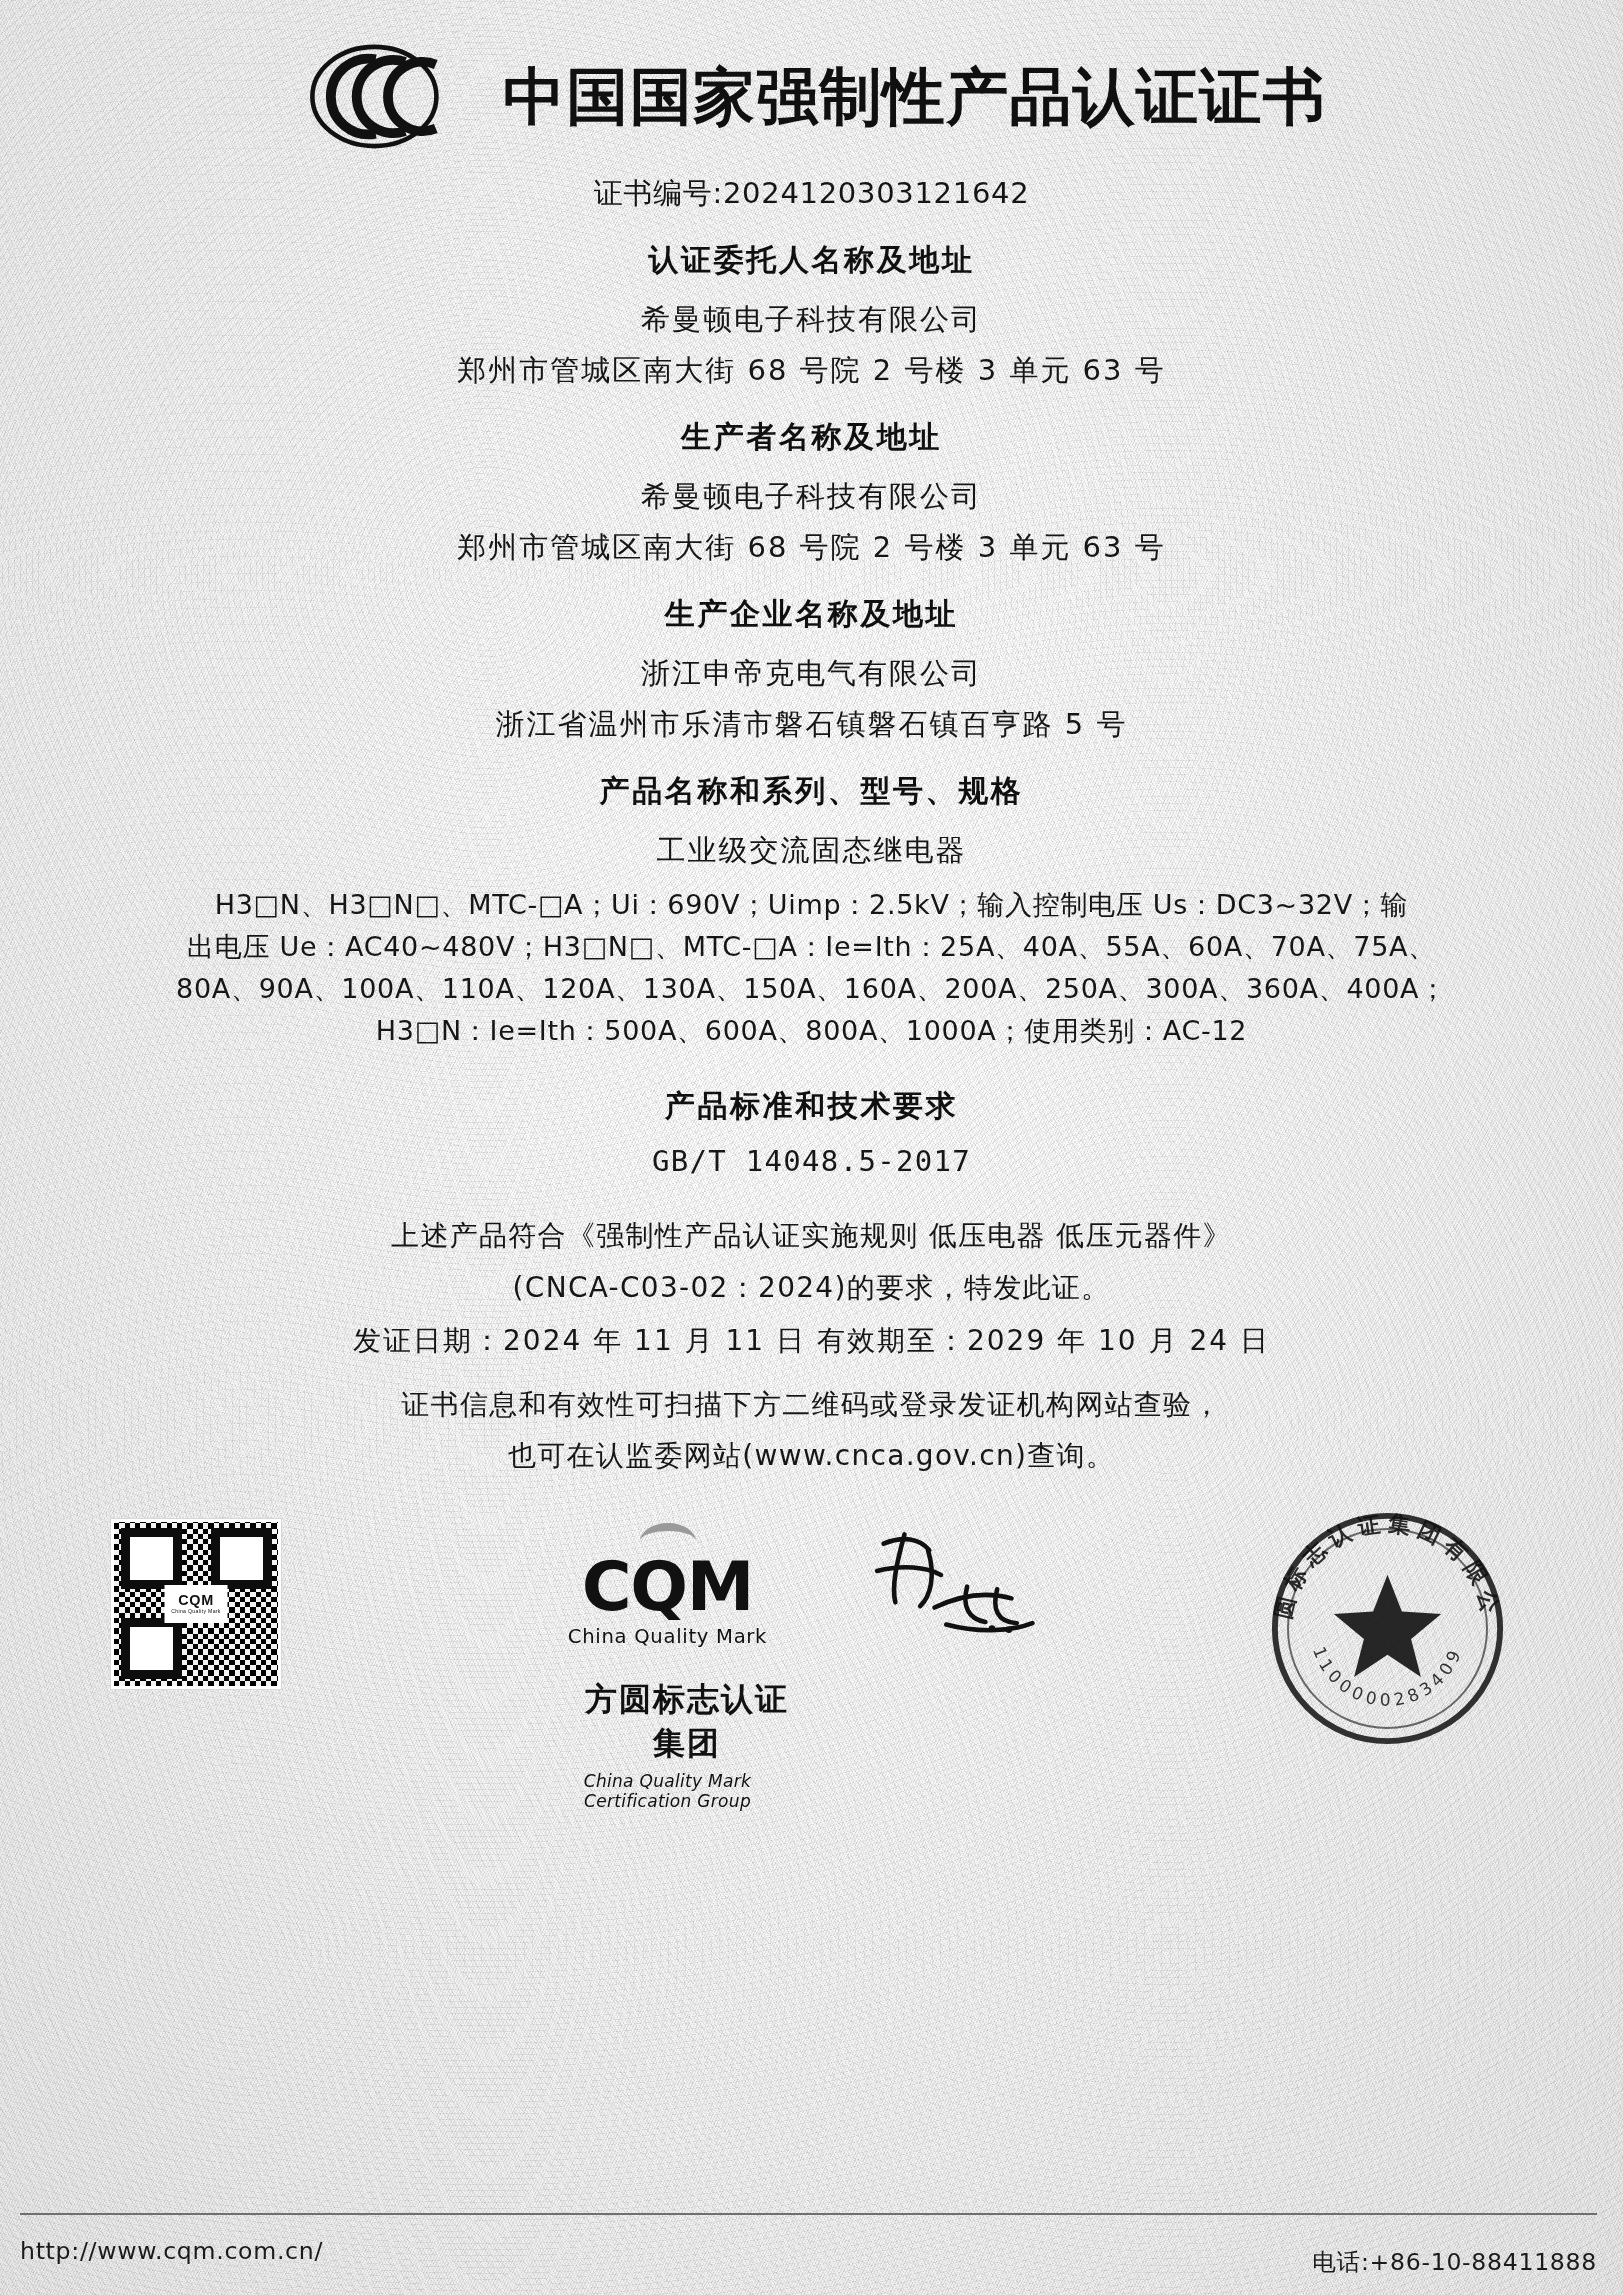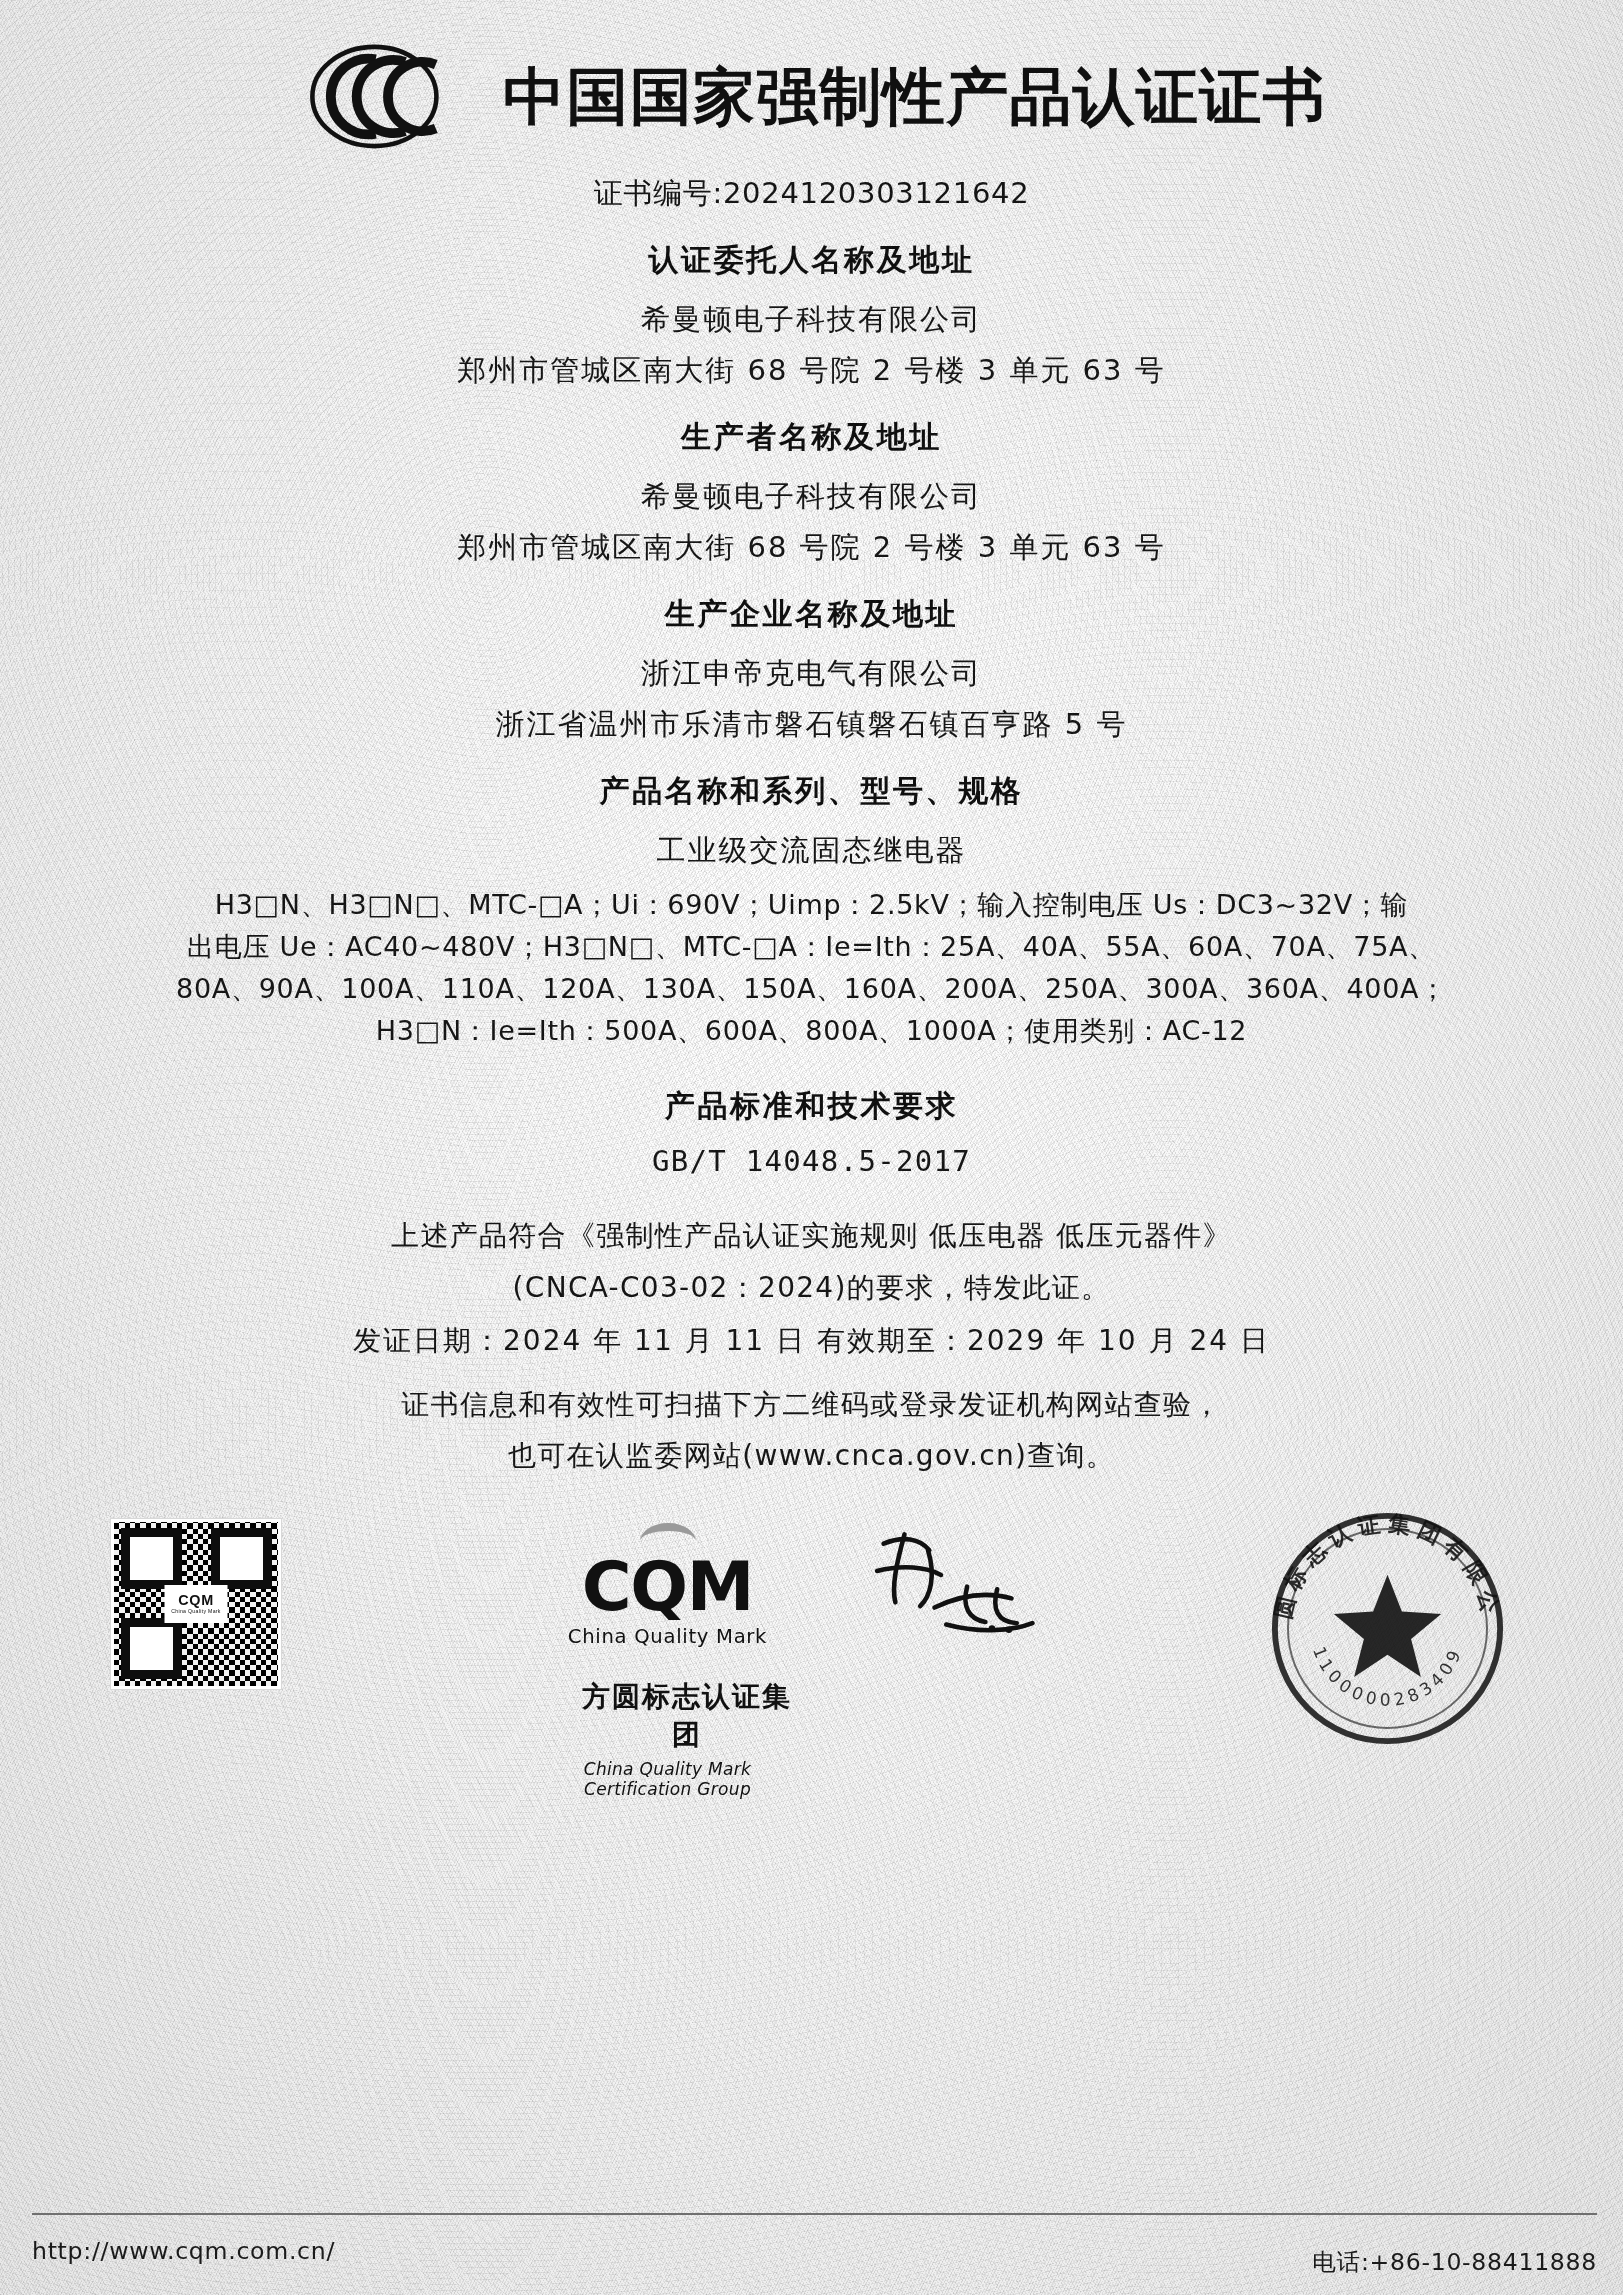--- a/index.html
+++ b/index.html
@@ -219,21 +219,21 @@
   }
   .cqm-sub {
     font-size: 19.6px;
     font-family: "DejaVu Sans", sans-serif;
     letter-spacing: 0.7px;
     color: #111;
     margin-top: 3.9px;
   }
   .cqm-cn {
     margin-top: 30px;
-    font-size: 28px;
+    font-size: 32px;
     font-weight: 700;
     font-family: Liberation Mono, monospace;
     letter-spacing: 2px;
     color: #111;
     margin-left: 39px;
   }
   .cqm-cn-sub {
     font-size: 17px;
     font-family: "DejaVu Sans", sans-serif;
     letter-spacing: 0.3px;
@@ -254,21 +254,21 @@
     position: absolute;
     right: 72px;
     top: -13px;
     width: 275px;
     height: 275px;
   }
 
   
   .footer {
     position: absolute;
-    left: 32px;
+    left: 20px;
     right: 26px;
     bottom: 17px;
     border-top: 2px solid #6f6f6f;
     padding-top: 9.2px;
     display: flex;
     align-items: center;
     justify-content: space-between;
     font-size: 23.6px;
     font-family: "DejaVu Sans", sans-serif;
     color: #1a1a1a;

